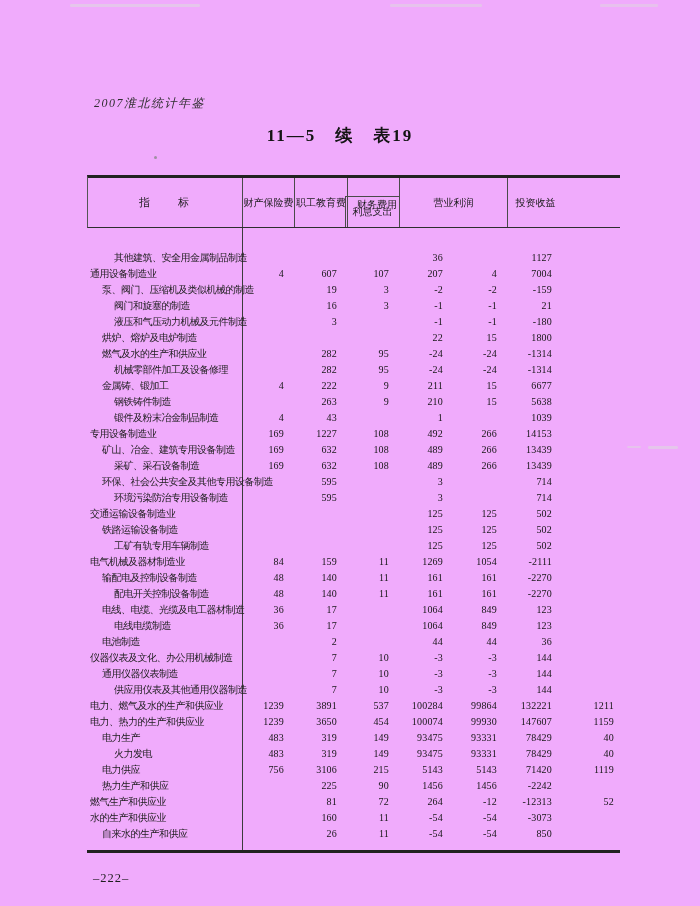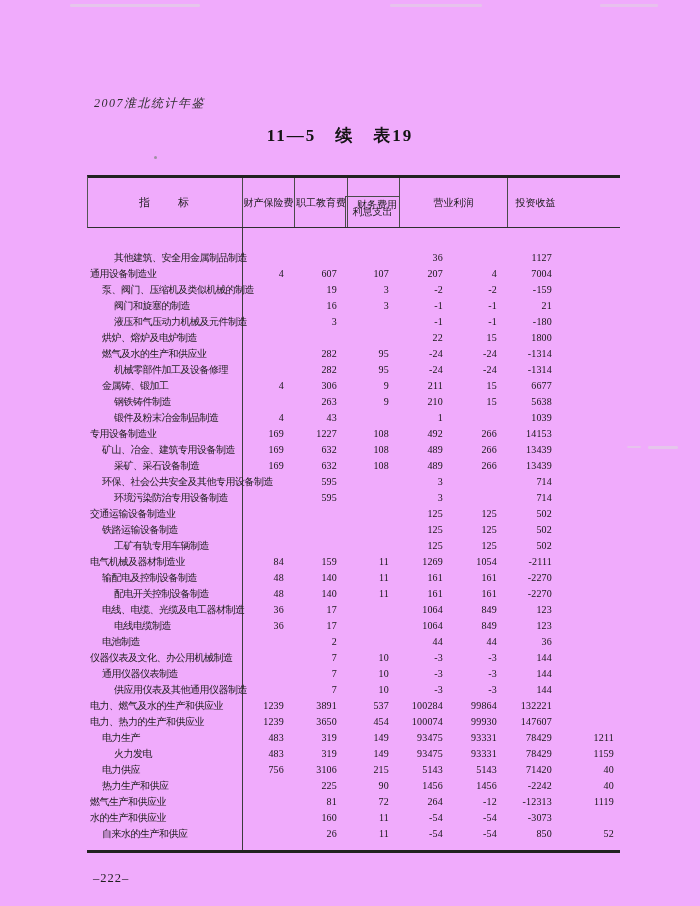--- a/index.html
+++ b/index.html
@@ -40,21 +40,21 @@
   .tbody{position:relative;padding:22px 0 8px 0;border-bottom:3px solid #222;font-family:Liberation Serif, serif;}
   .vline{position:absolute;left:155px;top:0;bottom:0;width:1px;background:#3c3c3c;z-index:1;}
   .trow{display:grid;grid-template-columns:155px 52px 53px 52px 54px 54px 55px 58px;
     height:16px;line-height:16px;}
   .cell{white-space:nowrap;overflow:visible;}
   .lab{font-size:10px;letter-spacing:-0.5px;position:relative;z-index:2;color:#1d1d1d;}
   .ind0{padding-left:3px;}
   .ind1{padding-left:15px;}
   .ind2{padding-left:27px;}
   .num{text-align:right;padding-right:10px;font-size:10px;letter-spacing:.2px;color:#161616;}
-  .num.c7{padding-right:6px;margin-top:32px;}
+  .num.c7{padding-right:6px;}
 
   .footer{position:absolute;left:93px;top:871px;font-size:12.5px;letter-spacing:1px;color:#1e1e1e;}
 </style>
 </head>
 <body>
 
 <div class="page">
 
   <div class="artifact a1"></div>
   <div class="artifact a2"></div>
@@ -156,21 +156,21 @@
           <div class="cell num c2">282</div>
           <div class="cell num c3">95</div>
           <div class="cell num c4">-24</div>
           <div class="cell num c5">-24</div>
           <div class="cell num c6">-1314</div>
           <div class="cell num c7"></div>
         </div>
         <div class="trow">
           <div class="cell lab ind1">金属铸、锻加工</div>
           <div class="cell num c1">4</div>
-          <div class="cell num c2">306</div>
+          <div class="cell num c2">222</div>
           <div class="cell num c3">9</div>
           <div class="cell num c4">211</div>
           <div class="cell num c5">15</div>
           <div class="cell num c6">6677</div>
           <div class="cell num c7"></div>
         </div>
         <div class="trow">
           <div class="cell lab ind2">钢铁铸件制造</div>
           <div class="cell num c1"></div>
           <div class="cell num c2">263</div>

